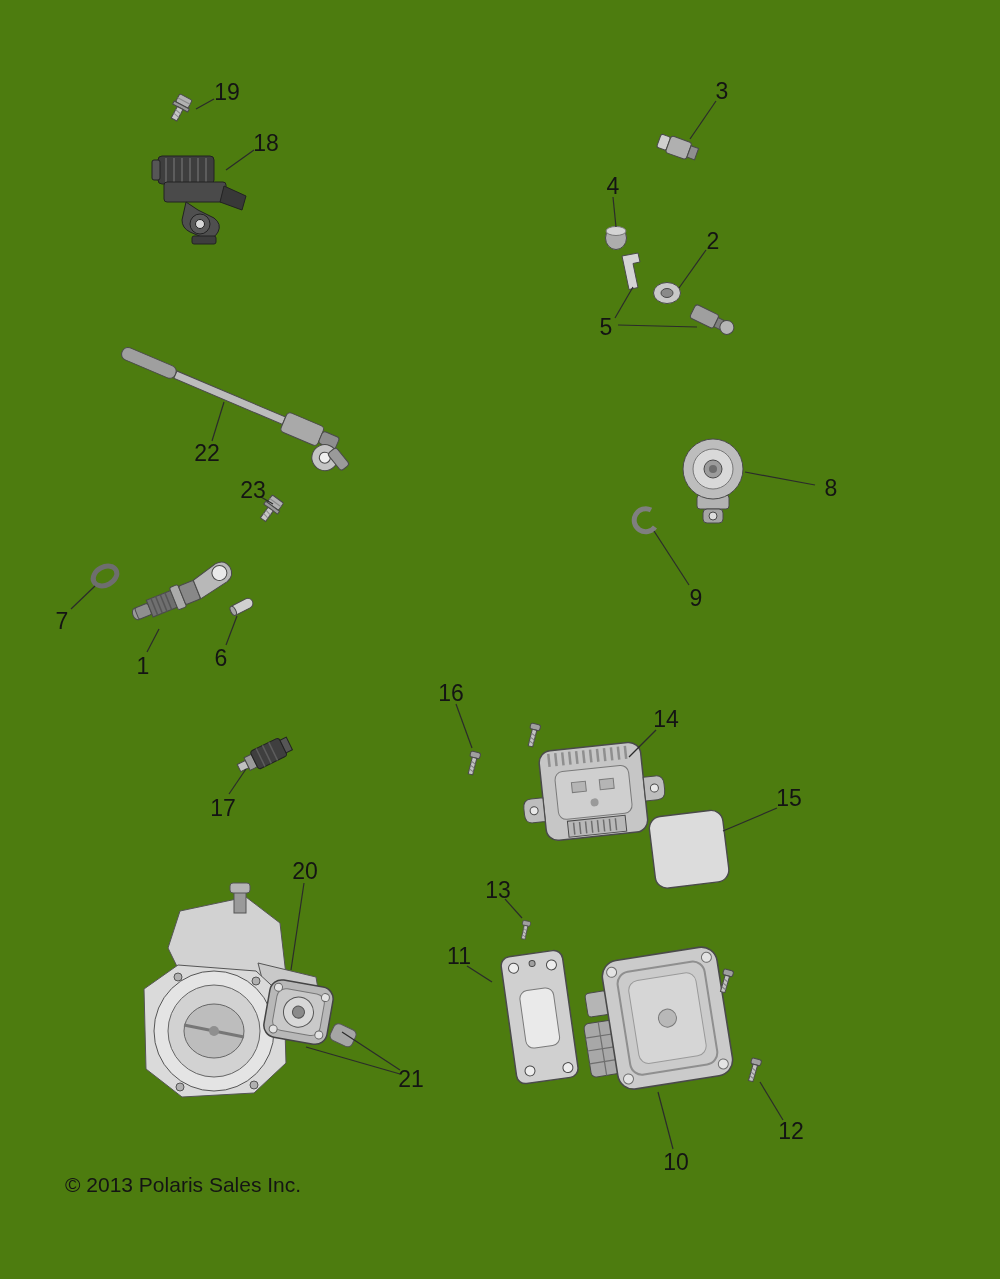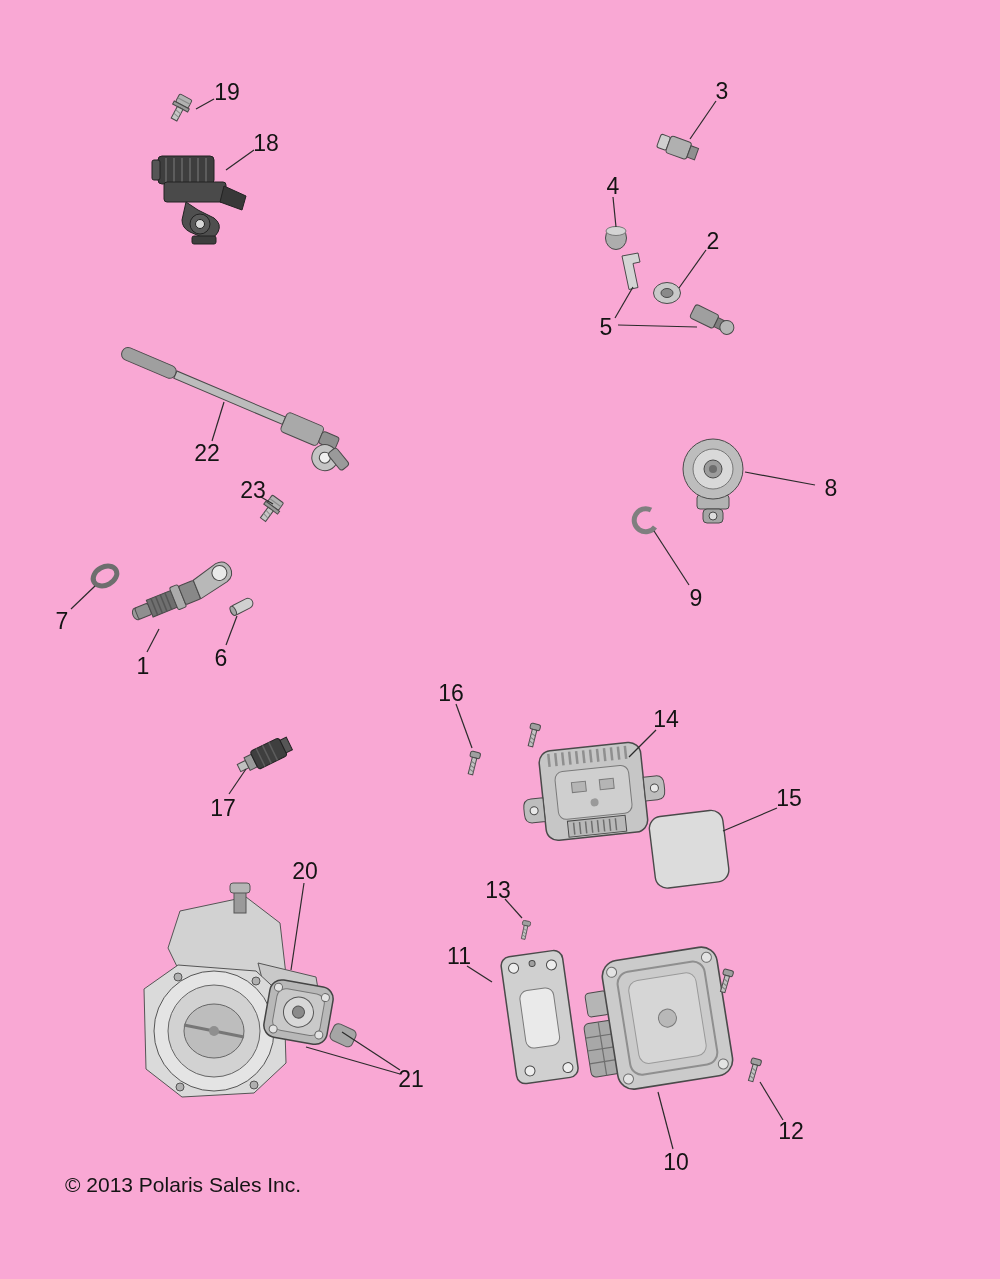--- a/index.html
+++ b/index.html
@@ -1,16 +1,16 @@
 <!DOCTYPE html>
 <html><head>
 <meta charset="utf-8">
 <style>
   html,body{margin:0;padding:0;background:#ffffff;}
-  .page{position:relative;width:1000px;height:1279px;background:#f9a8d4;overflow:hidden;
+  .page{position:relative;width:1000px;height:1279px;background:#4d7c0f;overflow:hidden;
         font-family:"Liberation Sans", sans-serif;}
   svg{display:block;}
   .callout{font-family:"Liberation Sans", sans-serif;font-size:23px;fill:#141414;}
   .copyright{font-family:"Liberation Sans", sans-serif;font-size:21px;fill:#141414;}
   .leader{stroke:#2b2b2b;stroke-width:1.2;fill:none;}
 </style>
 </head>
 <body>
 
 <div class="page">

